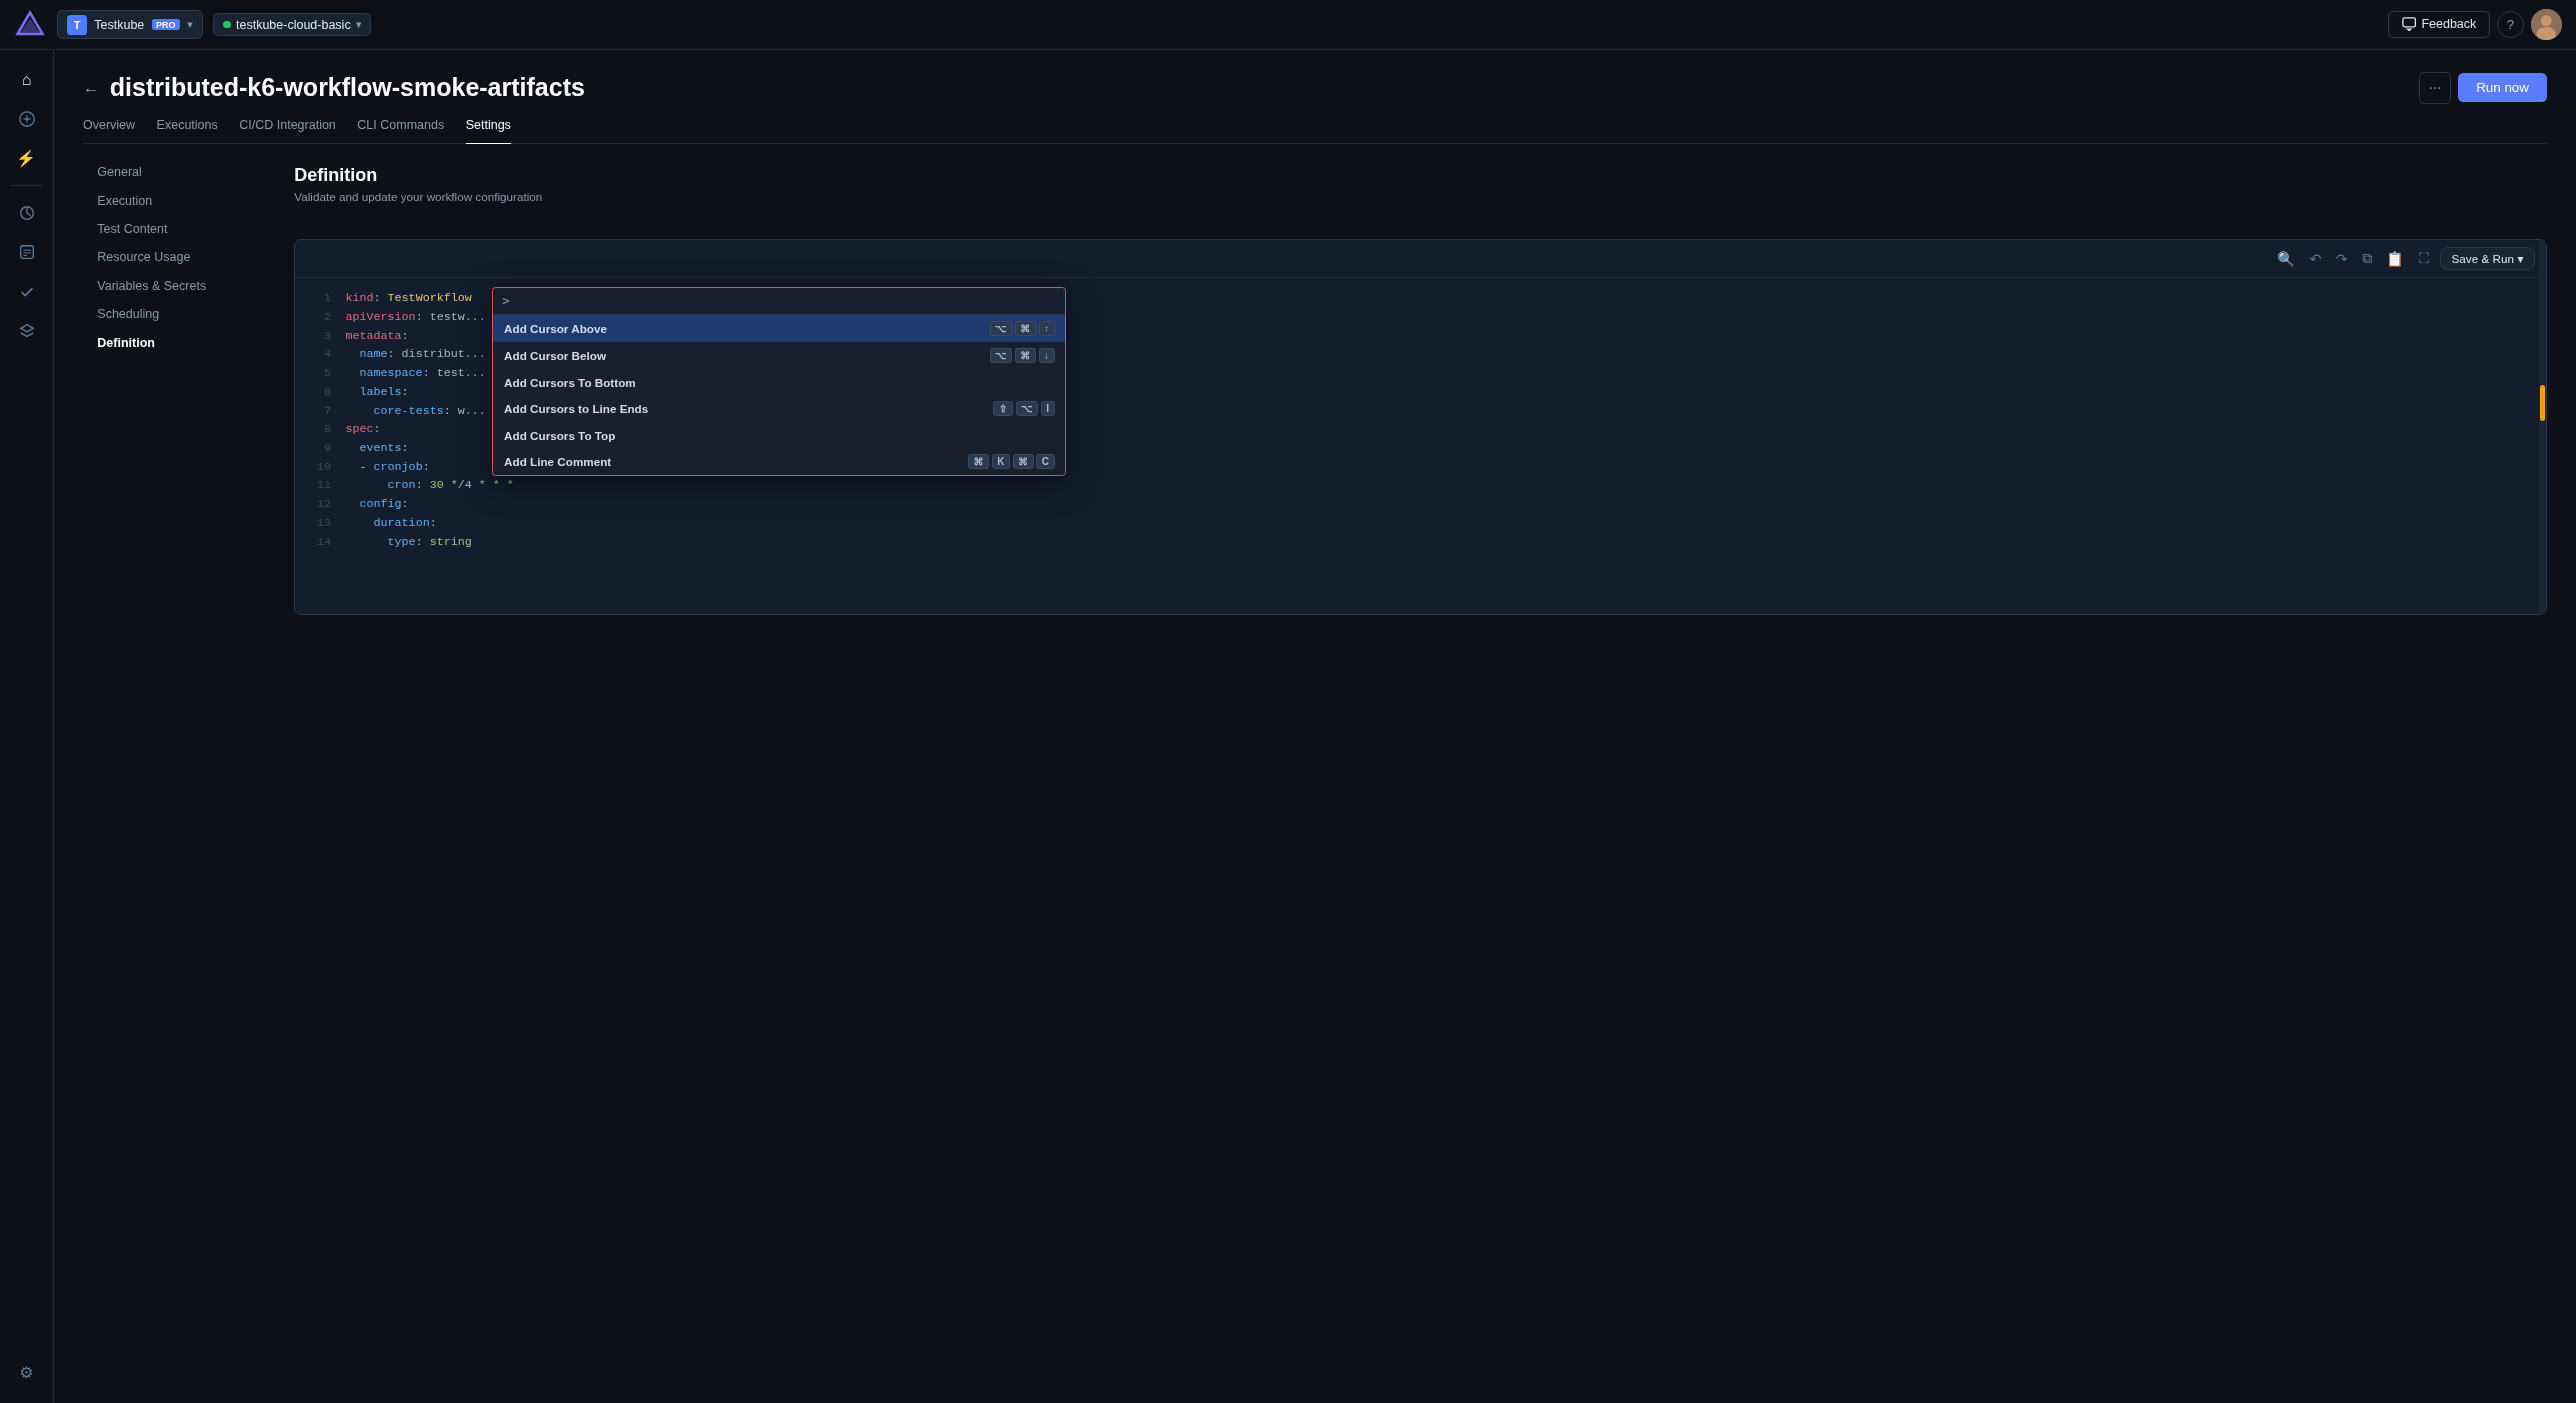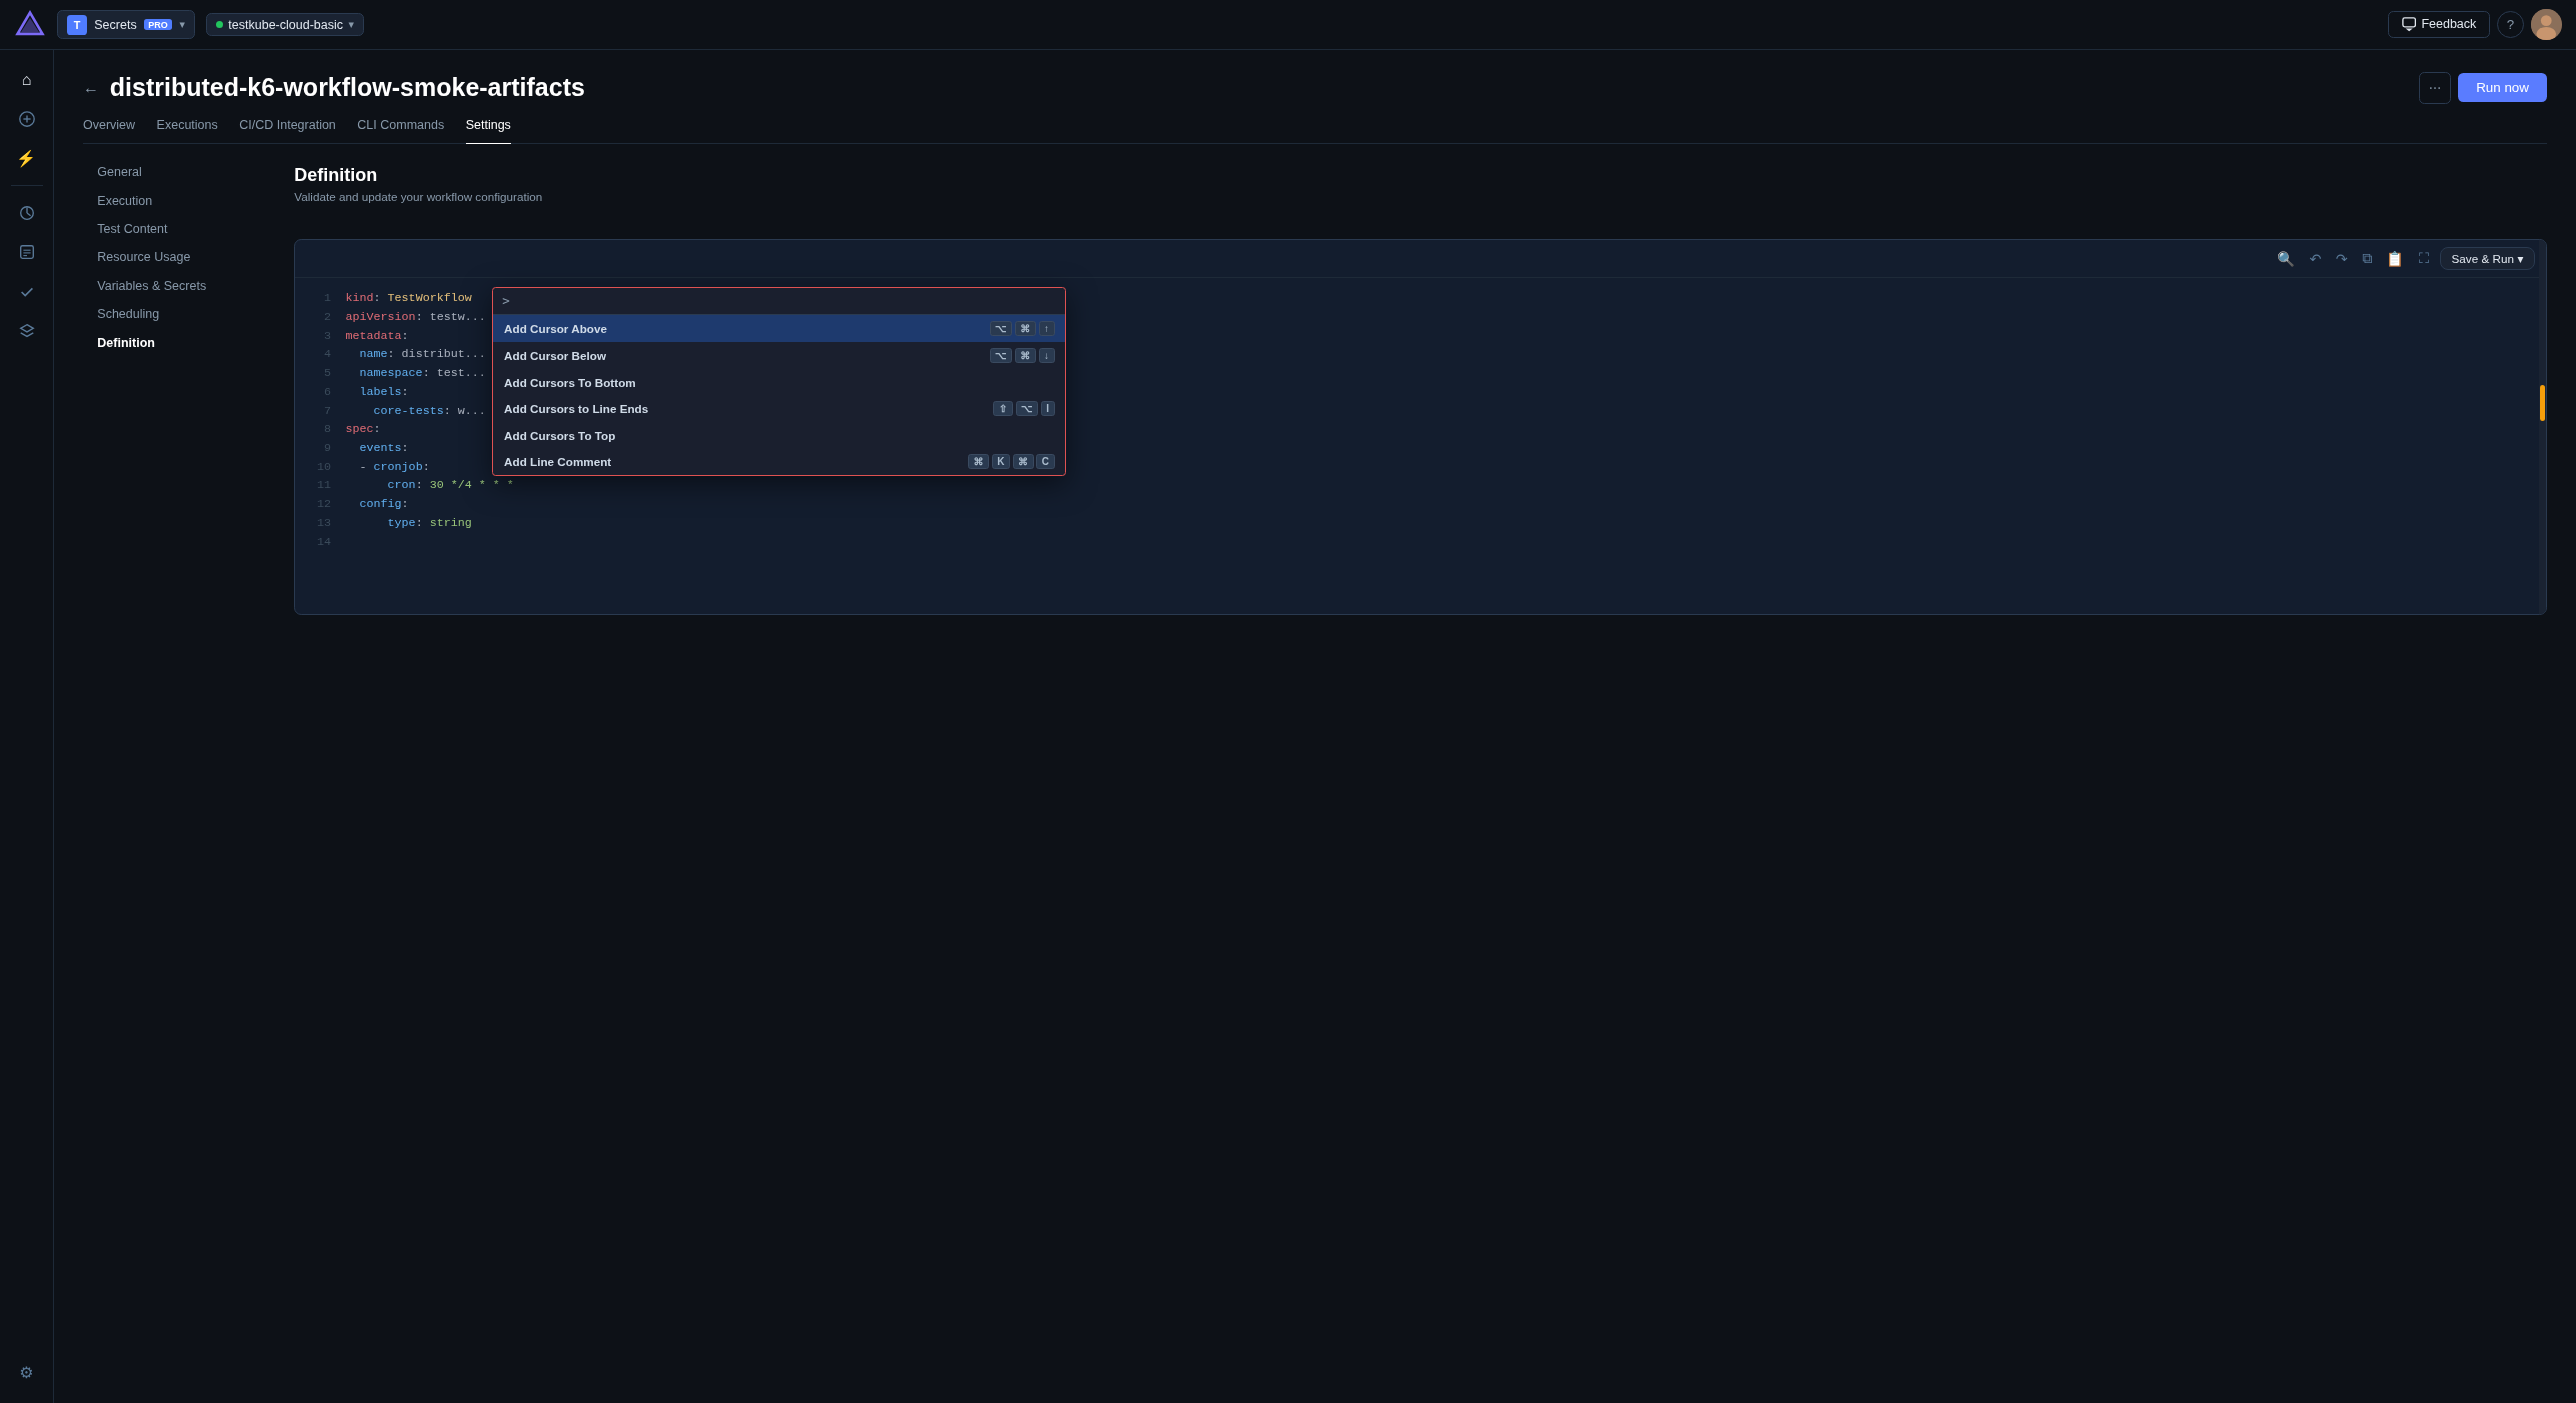--- a/index.html
+++ b/index.html
@@ -417,21 +417,21 @@
 
 <div class="topnav">
   <div class="logo">
     <svg width="32" height="32" viewBox="0 0 36 36">
       <polygon points="18,4 32,28 4,28" fill="none" stroke="#7c6af7" stroke-width="3"></polygon>
       <polygon points="18,10 28,26 8,26" fill="#7c6af7" opacity="0.4"></polygon>
     </svg>
   </div>
   <div class="workspace-btn">
     <div class="workspace-avatar">T</div>
-    <span>Secrets</span>
+    <span>Testkube</span>
     <span class="pro-badge">PRO</span>
     <span class="chevron-icon">▾</span>
   </div>
   <div class="env-btn">
     <div class="env-dot"></div>
     <span>testkube-cloud-basic</span>
     <span class="chevron-icon">▾</span>
   </div>
   <div class="nav-spacer"></div>
   <button class="feedback-btn">
@@ -567,20 +567,21 @@
               <div class="code-line"><span class="kw">metadata</span><span class="plain">:</span></div>
               <div class="code-line"><span class="plain">  </span><span class="prop">name</span><span class="plain">: distribut...</span></div>
               <div class="code-line"><span class="plain">  </span><span class="prop">namespace</span><span class="plain">: test...</span></div>
               <div class="code-line"><span class="plain">  </span><span class="prop">labels</span><span class="plain">:</span></div>
               <div class="code-line"><span class="plain">    </span><span class="prop">core-tests</span><span class="plain">: w...</span></div>
               <div class="code-line"><span class="kw">spec</span><span class="plain">:</span></div>
               <div class="code-line"><span class="plain">  </span><span class="prop">events</span><span class="plain">:</span></div>
               <div class="code-line"><span class="plain">  - </span><span class="prop">cronjob</span><span class="plain">:</span></div>
               <div class="code-line"><span class="plain">      </span><span class="prop">cron</span><span class="plain">: </span><span class="str">30 */4 * * *</span></div>
               <div class="code-line"><span class="plain">  </span><span class="prop">config</span><span class="plain">:</span></div>
+              <div class="code-line"><span class="plain">    </span><span class="prop">duration</span><span class="plain">:</span></div>
               <div class="code-line"><span class="plain">      </span><span class="prop">type</span><span class="plain">: </span><span class="str">string</span></div>
             </div>
           </div>
 
           <div class="editor-scrollbar">
             <div class="editor-scrollbar-thumb"></div>
           </div>
 
           <div class="command-palette">
             <div class="command-input-row">

